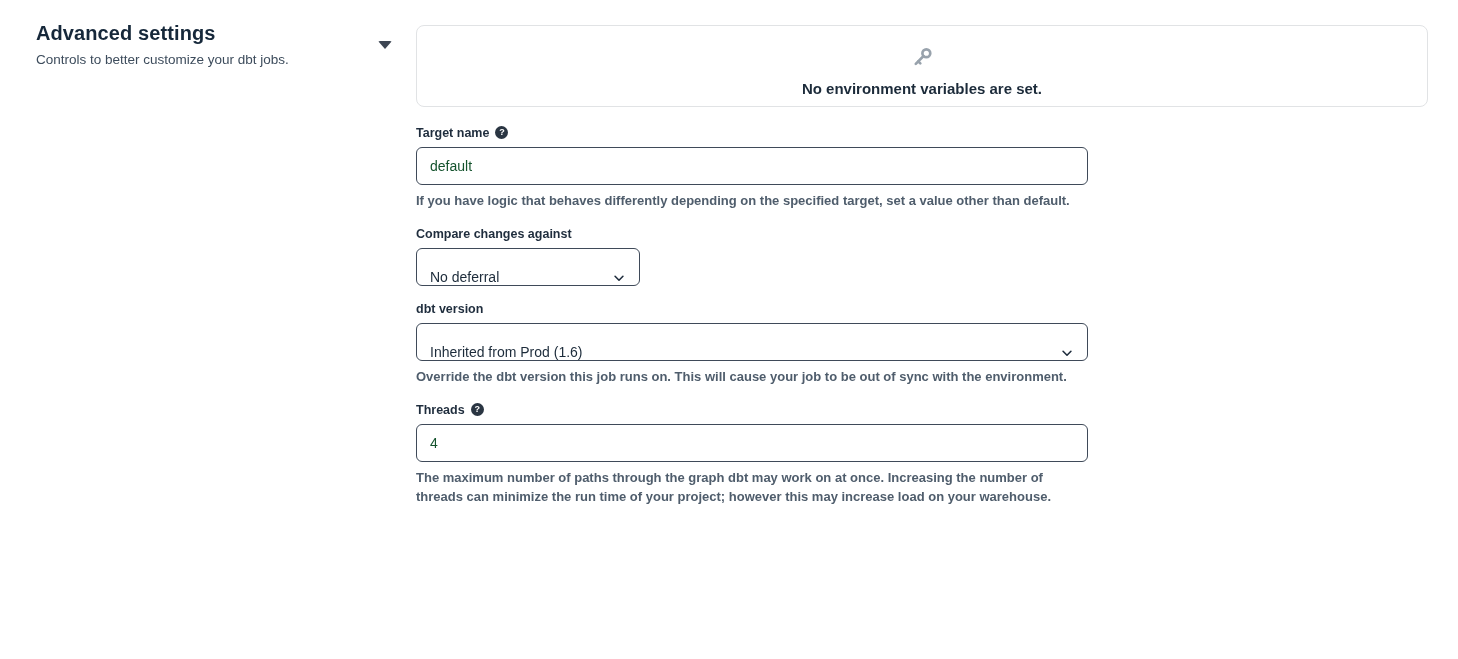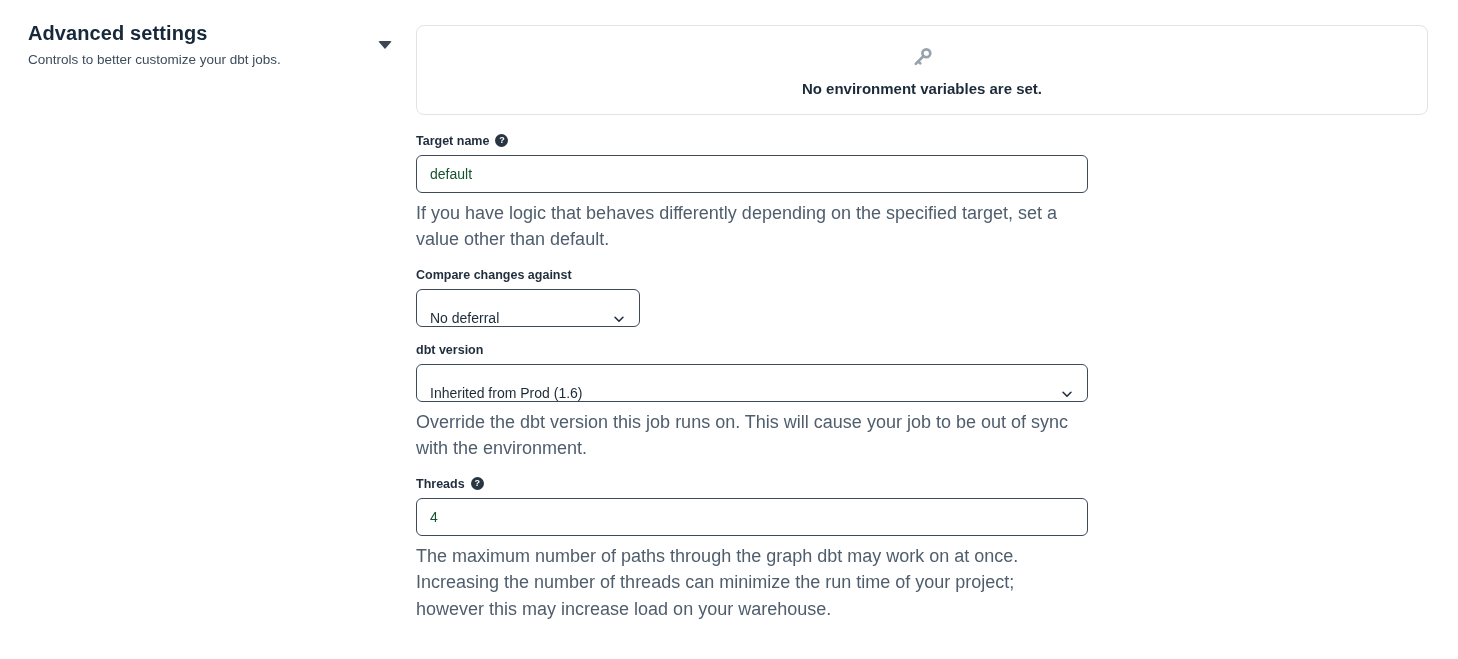--- a/index.html
+++ b/index.html
@@ -5,38 +5,38 @@
   * { box-sizing: border-box; margin: 0; padding: 0; }
   html, body { background: #ffffff; }
   body {
     width: 1458px; height: 659px; overflow: hidden;
     font-family: "Liberation Sans", sans-serif;
     color: #1c2b3a;
   }
   .layout { display: flex; width: 1458px; height: 659px; }
 
   
-  .left-col { width: 416px; position: relative; padding: 22px 0 0 28px; flex-shrink: 0; }
+  .left-col { width: 416px; position: relative; padding: 22px 0 0 36px; flex-shrink: 0; }
   .page-title { font-size: 20px; font-weight: 700; color: #16283a; letter-spacing: 0.1px; }
   .page-subtitle { margin-top: 7px; font-size: 13.5px; color: #3d4c5c; }
   .collapse-caret {
     position: absolute; top: 41px; right: 24px;
     width: 0; height: 0; cursor: pointer;
     border-left: 7px solid transparent;
     border-right: 7px solid transparent;
     border-top: 8px solid #3d4653;
     border-radius: 2px;
   }
 
   
   .right-col { flex: 1; padding: 25px 30px 0 0; }
 
   .env-card {
     width: 100%; border: 1px solid #e1e3e5; border-radius: 8px;
-    padding: 18px 16px 17px 16px; text-align: center; background: #fff;
+    padding: 18px 16px 9px 16px; text-align: center; background: #fff;
   }
   .env-card .key-wrap { display: inline-block; margin-top: 2px; }
   .env-title { margin-top: 7px; font-size: 15px; font-weight: 700; color: #1c2b3a; }
   .env-message { margin-top: 7px; font-size: 13.5px; color: #27364a; }
   .env-link { color: #25777a; text-decoration: underline; cursor: pointer; }
 
   
   .form { margin-top: 19px; width: 672px; }
   .field-group { margin-bottom: 16px; }
   .field-label-row { display: flex; align-items: flex-start; margin-bottom: 7px; }
@@ -54,21 +54,21 @@
     font-family: "Liberation Sans", sans-serif;
   }
   .select-box {
     height: 38px; border: 1px solid #3f4a59; border-radius: 6px;
     display: flex; align-items: flex-end; justify-content: space-between;
     padding: 0 13px; font-size: 14px; color: #1c2b3a; background: #fff; cursor: pointer;
   }
   .select-box.narrow { width: 224px; }
   .select-box.wide { width: 100%; gap: 31px; }
   .chevron-icon { display: inline-flex; }
-  .help-text { margin-top: 7px; font-size: 18px; color: #4f5d6c; line-height: 1.45; max-width: 665px; }
+  .help-text { margin-top: 7px; font-size: 13px; color: #4f5d6c; line-height: 1.45; max-width: 665px; font-weight: bold; }
 </style>
 </head>
 <body>
 
 <div class="layout">
 
   <div class="left-col">
     <div class="page-title">Advanced settings</div>
     <div class="page-subtitle">Controls to better customize your dbt jobs.</div>
     <div class="collapse-caret"></div>

